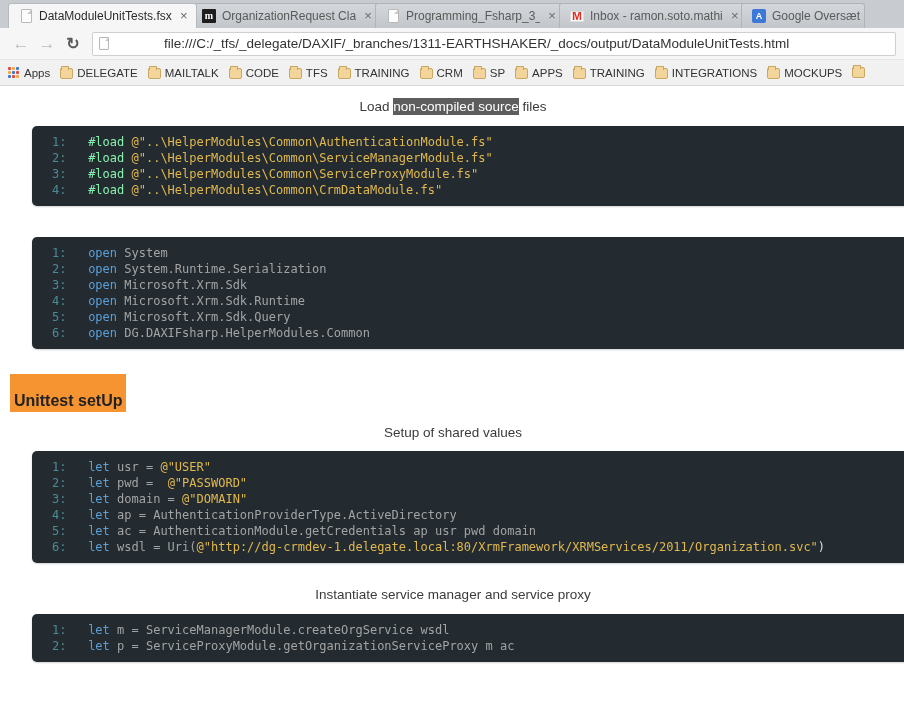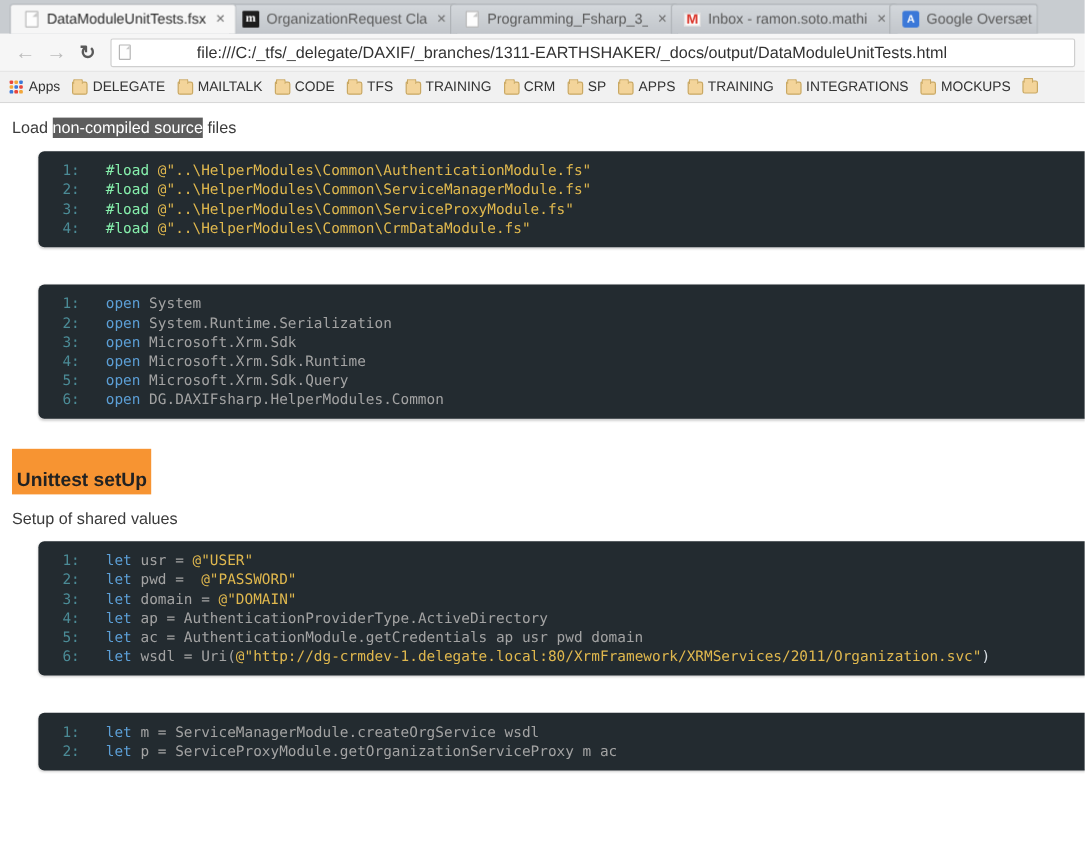--- a/index.html
+++ b/index.html
@@ -241,20 +241,21 @@
     overflow: hidden;
     position: relative;
     padding: 0 8px;
   }
   .para {
     font-size: 13.5px;
     color: #3b3b3b;
     line-height: 1.45;
     margin: 0;
     padding: 0 0 0 2px;
+    text-align: center;
   }
   .para .selected {
     background: #5d5d5d;
     color: #ffffff;
     padding: 1px 0;
   }
   .heading {
     font-size: 16px;
     font-weight: bold;
     color: #222222;
@@ -455,20 +456,21 @@
       <div class="codeline"><span class="ln">1:</span>   <span class="tok-kw">let </span><span class="tok-plain">usr = </span><span class="tok-str">@"USER"</span><span class="tok-op"></span></div>
       <div class="codeline"><span class="ln">2:</span>   <span class="tok-kw">let </span><span class="tok-plain">pwd =  </span><span class="tok-str">@"PASSWORD"</span><span class="tok-op"></span></div>
       <div class="codeline"><span class="ln">3:</span>   <span class="tok-kw">let </span><span class="tok-plain">domain = </span><span class="tok-str">@"DOMAIN"</span><span class="tok-op"></span></div>
       <div class="codeline"><span class="ln">4:</span>   <span class="tok-kw">let </span><span class="tok-plain">ap = AuthenticationProviderType.ActiveDirectory</span><span class="tok-str"></span><span class="tok-op"></span></div>
       <div class="codeline"><span class="ln">5:</span>   <span class="tok-kw">let </span><span class="tok-plain">ac = AuthenticationModule.getCredentials ap usr pwd domain</span><span class="tok-str"></span><span class="tok-op"></span></div>
       <div class="codeline"><span class="ln">6:</span>   <span class="tok-kw">let </span><span class="tok-plain">wsdl = Uri(</span><span class="tok-str">@"http://dg-crmdev-1.delegate.local:80/XrmFramework/XRMServices/2011/Organization.svc"</span><span class="tok-op">)</span></div>
     </div>
 
     <div class="spacer-md"></div>
 
+    <p class="para">Instantiate service manager and service proxy</p>
 
     <div class="codeblock">
       <div class="codeline"><span class="ln">1:</span>   <span class="tok-kw">let </span><span class="tok-plain">m = ServiceManagerModule.createOrgService wsdl</span></div>
       <div class="codeline"><span class="ln">2:</span>   <span class="tok-kw">let </span><span class="tok-plain">p = ServiceProxyModule.getOrganizationServiceProxy m ac</span></div>
     </div>
 
   </div>
 
 </div>
 

